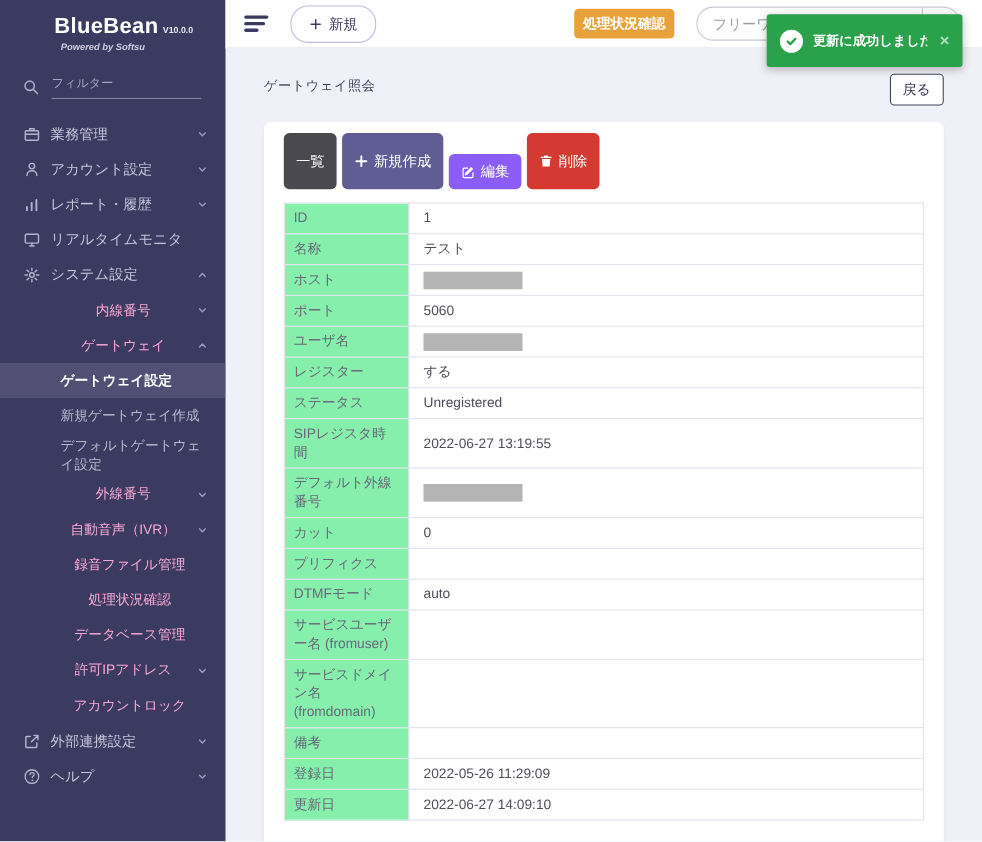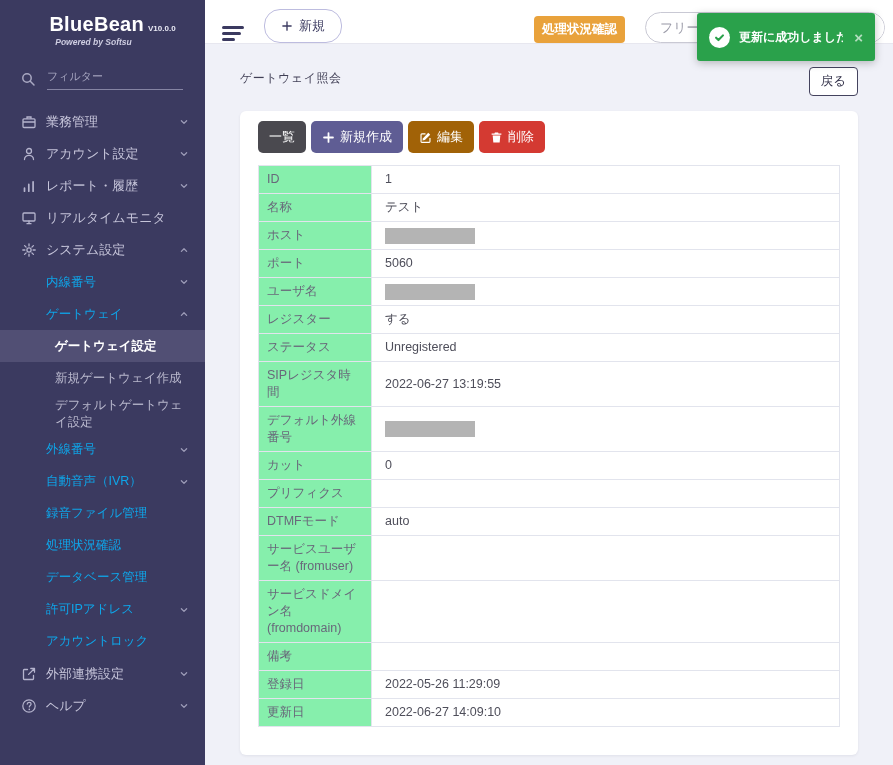--- a/index.html
+++ b/index.html
@@ -17,27 +17,27 @@
   .filter .f-icon { color:#a9a8c2; display:flex; }
   .filter input { flex:1; min-width:0; background:transparent; border:none; outline:none; border-bottom:1px solid #8584a3; color:#d6d5e6; font-size:11px; padding:2px 0 7px; font-family:inherit; }
   .filter input::placeholder { color:#a6a5bf; }
   .nav { flex:1; padding-top:8px; overflow:hidden; }
   .nav-item { display:flex; align-items:center; min-height:32px; padding:3px 15px 3px 20px; font-size:13px; color:#c6c5da; cursor:pointer; line-height:1.35; }
   .nav-icon { width:17px; height:17px; margin-right:9px; display:flex; align-items:center; justify-content:center; color:#b5b4cd; flex:none; }
   .nav-icon svg { width:16px; height:16px; }
   .nav-label { flex:1; }
   .nav-chevron { margin-left:auto; color:#9d9cb8; display:flex; flex:none; }
   .nav-chevron svg { width:12px; height:12px; }
-  .nav-item.lvl1 { padding-left:46px; font-size:12.5px; color:#0ea5e9; }
+  .nav-item.lvl1 { padding-left:46px; font-size:12.5px; color:#f9a8d4;text-align:center; }
   .nav-item.lvl2 { padding-left:55px; font-size:12.5px; color:#b9b8cd; }
   .nav-item.active { background:#514f74; color:#fff; font-weight:bold; }
 
   
   .main { flex:1; min-width:0; display:flex; flex-direction:column; }
-  .topbar { height:44px; background:#fff; border-bottom:1px solid #e7e7ef; display:flex; align-items:flex-end; padding:0 8px 0 17px; gap:20px; flex:none; }
+  .topbar { height:44px; background:#fff; border-bottom:1px solid #e7e7ef; display:flex; align-items:center; padding:0 20px 0 17px; gap:20px; flex:none; }
   .hamburger { display:flex; flex-direction:column; gap:3px; cursor:pointer; padding:2px 0; }
   .hamburger span { display:block; height:3px; border-radius:2px; background:#3b3a60; }
   .hamburger .b1 { width:22px; } .hamburger .b2 { width:19px; } .hamburger .b3 { width:13px; }
   .new-btn { display:inline-flex; align-items:center; gap:6px; background:#fff; border:1px solid #bdbcdf; border-radius:16px; padding:7px 16px; color:#3b3a60; font-size:13px; cursor:pointer; font-family:inherit; }
   .new-btn svg { width:12px; height:12px; }
   .topbar .spacer { flex:1; }
   .status-badge { background:#e9a23b; color:#fff; font-size:12.5px; font-weight:600; padding:5px 8px; border-radius:4px; cursor:pointer; white-space:nowrap; }
   .searchbox { position:relative; display:flex; align-items:center; height:31px; width:240px; border:1px solid #c9c9d4; border-radius:16px; background:#fff; overflow:hidden; flex:none; }
   .searchbox input { flex:1; min-width:0; border:none; outline:none; font-size:13px; color:#55555f; padding:0 6px 0 14px; font-family:inherit; background:transparent; }
   .searchbox input::placeholder { color:#9b9ba8; }
@@ -48,21 +48,21 @@
   .page-head { display:flex; justify-content:space-between; align-items:flex-start; margin-bottom:15px; }
   .page-title { font-size:12px; font-weight:500; color:#403f55; letter-spacing:.5px; padding-top:3px; }
   .back-btn { background:#fff; border:1px solid #44435e; border-radius:4px; padding:5px 11px; font-size:12.5px; color:#33324a; cursor:pointer; font-family:inherit; }
 
   .card { background:#fff; border-radius:6px; box-shadow:0 1px 3px rgba(40,40,70,.08); padding:10px 18px 28px; }
   .toolbar { display:flex; gap:5px; margin-bottom:12px; }
   .btn { display:inline-flex; align-items:center; gap:5px; border:none; border-radius:5px; padding:7px 11px; font-size:13px; color:#fff; cursor:pointer; font-family:inherit; }
   .btn svg { width:13px; height:13px; }
   .btn-dark   { background:#4a494f; }
   .btn-purple { background:#5f5d94; }
-  .btn-green  { background:#a16207; }
+  .btn-green  { background:#8b5cf6;margin-top:19px; }
   .btn-red    { background:#d43a32; }
 
   table.dtable { width:100%; border-collapse:collapse; font-size:12.5px; table-layout:fixed; }
   .dtable td { border:1px solid #e2e4ed; padding:5px 13px; line-height:17px; vertical-align:middle; }
   .dtable td.lbl { background:#86efac; color:#68687a; width:113px; padding:5px 8px; }
   .dtable td.val { color:#4e4e5a; }
   .redacted { display:inline-block; width:90px; height:16px; background:#b4b4b4; vertical-align:middle; }
 
   
   .toast { position:absolute; top:13px; right:18px; width:178px; height:48px; background:#2aa14b; border-radius:3px; display:flex; align-items:center; gap:9px; padding:0 10px 0 12px; box-shadow:0 2px 8px rgba(0,0,0,.25); z-index:10; }

